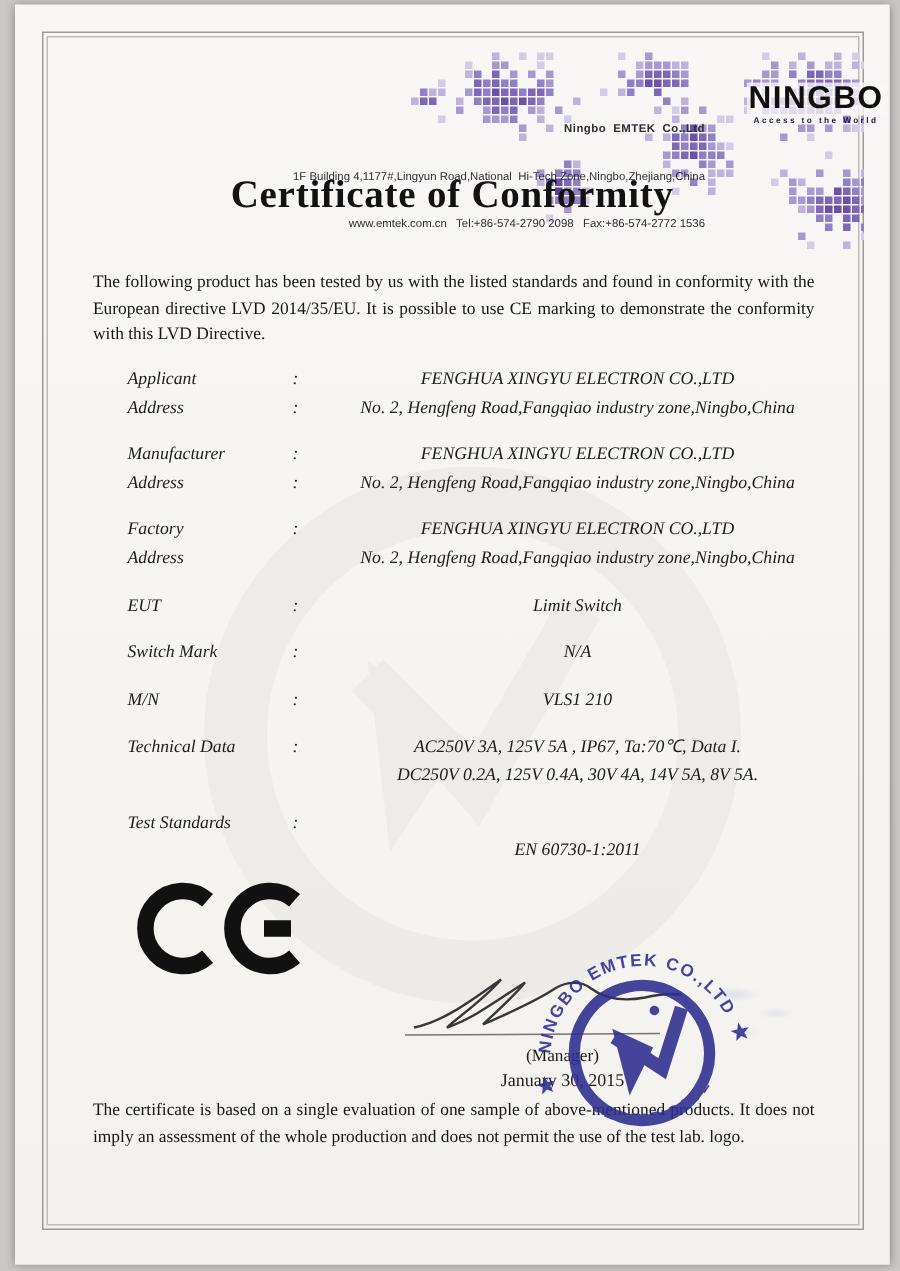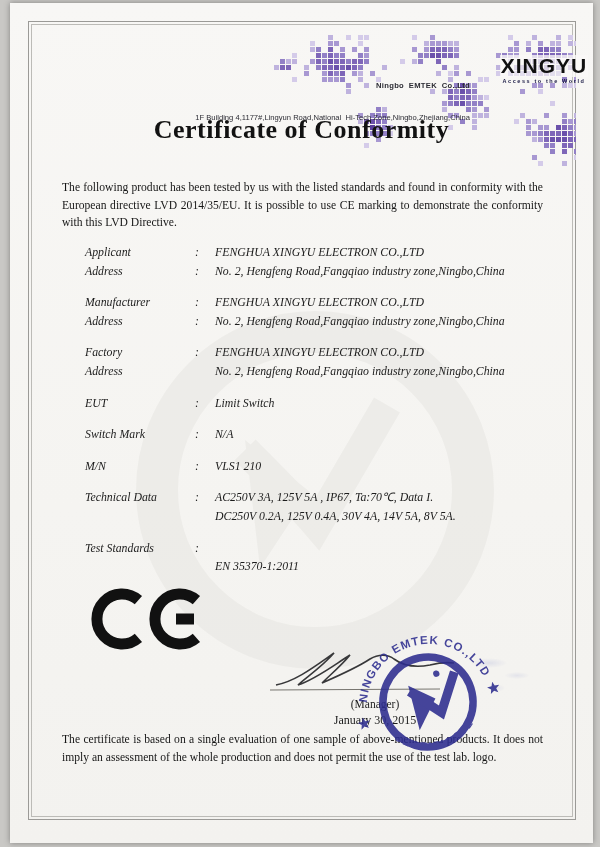--- a/index.html
+++ b/index.html
@@ -58,21 +58,21 @@
     font-size:11.6px;line-height:17.5px;text-align:justify;color:#161616;
   }
   .intro{top:176px;}
   .footer-note{top:728px;}
   
   .fields{position:absolute;left:75px;top:240px;width:470px;z-index:3;font-size:11.8px;}
   .field-group{margin-bottom:13px;font-style:italic;}
   .field-row{display:flex;line-height:18.6px;}
   .f-label{width:110px;flex:none;}
   .f-colon{width:20px;flex:none;}
-  .f-value{flex:1;white-space:pre-wrap;}
+  .f-value{flex:1;white-space:pre-wrap;text-align:center;}
   
   .watermark{position:absolute;left:115px;top:297px;z-index:1;opacity:.55;}
   
   .ce{position:absolute;left:78px;top:583px;z-index:3;}
   
   .sig-scribble{position:absolute;left:258px;top:640px;z-index:4;}
   .sig-block{
     position:absolute;left:285px;top:694px;width:160px;z-index:4;text-align:center;
   }
   .sig-role{font-size:11.5px;line-height:15px;}
@@ -369,24 +369,25 @@
       <div class="sq" style="left: 354px; top: 126px; background: rgb(146, 128, 198);"></div>
       <div class="sq" style="left: 312px; top: 132px; background: rgb(168, 152, 210);"></div>
       <div class="sq" style="left: 354px; top: 132px; background: rgb(212, 203, 233);"></div>
       <div class="sq" style="left: 318px; top: 138px; background: rgb(212, 203, 233);"></div>
       <div class="sq" style="left: 342px; top: 138px; background: rgb(191, 179, 222);"></div>
     </div>
 
   <div class="header-text">
     <div class="co">Ningbo  EMTEK  Co.,Ltd</div>
     <div>1F Building 4,1177#,Lingyun Road,National  Hi-Tech Zone,Ningbo,Zhejiang,China</div>
+    <div>www.emtek.com.cn   Tel:+86-574-2790 2098   Fax:+86-574-2772 1536</div>
   </div>
 
   <div class="logo">
-    <div class="logo-word">XINGYU</div>
+    <div class="logo-word">NINGBO</div>
     <div class="logo-tag">Access to the World</div>
   </div>
 
   <div class="title">Certificate of Conformity</div>
 
   <div class="intro">The following product has been tested by us with the listed standards and found in conformity with the European directive LVD 2014/35/EU. It is possible to use CE marking to demonstrate the conformity with this LVD Directive.</div>
 
   <svg class="watermark" width="380" height="380" viewBox="0 0 380 380">
     <circle cx="190" cy="190" r="158" fill="none" stroke="#e7e6e2" stroke-width="42"></circle>
     <path d="M 120 140 L 185 192 L 135 268 Z" fill="#e7e6e2"></path>
@@ -464,21 +465,21 @@
         </div>
       </div>
       <div class="field-group">
         <div class="field-row">
           <span class="f-label">Test Standards</span>
           <span class="f-colon">:</span>
         </div>
         <div class="field-row">
           <span class="f-label"></span>
           <span class="f-colon"></span>
-          <span class="f-value">EN 35370-1:2011</span>
+          <span class="f-value">EN 60730-1:2011</span>
         </div>
       </div>
     </div>
 
   <svg class="ce" width="126" height="66" viewBox="0 0 126 66">
     <path d="M 50.4 14.2 A 25 25 0 1 0 50.4 51.8" fill="none" stroke="#111" stroke-width="11"></path>
     <path d="M 108.4 14.2 A 25 25 0 1 0 108.4 51.8" fill="none" stroke="#111" stroke-width="11"></path>
     <path d="M 88 33 H 106" stroke="#111" stroke-width="11"></path>
   </svg>
 

